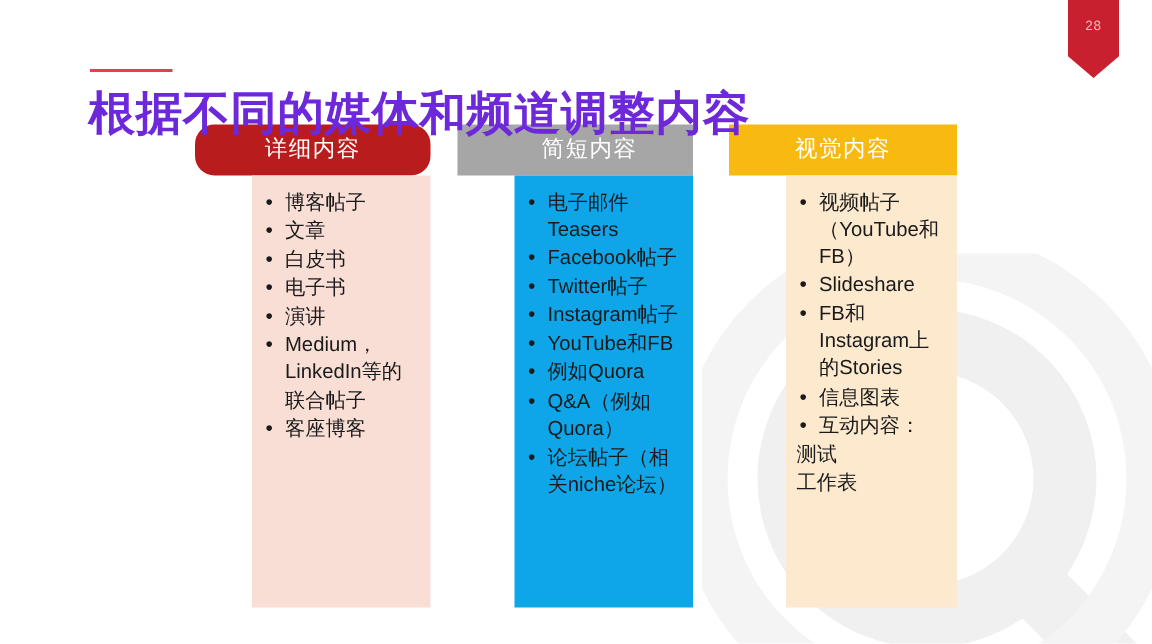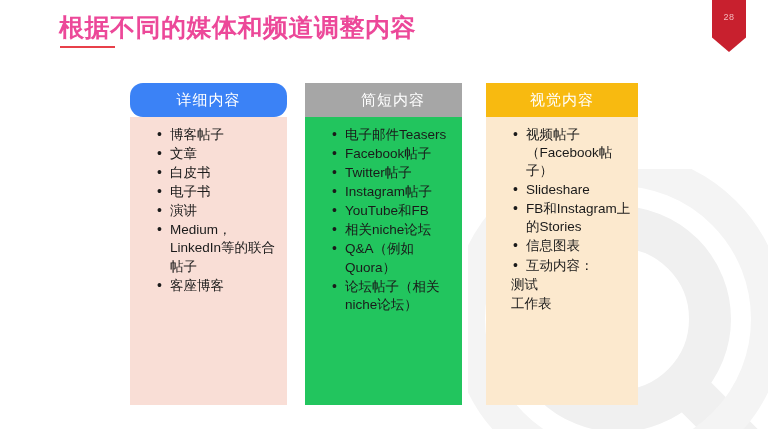--- a/index.html
+++ b/index.html
@@ -56,27 +56,28 @@
   }
 
   
   #title-wrap {
     position: absolute;
     top: 14px;
     left: 59px;
     z-index: 3;
   }
   #slide-title {
-    font-size: 25px;
+    font-size: 31px;
     font-weight: bold;
-    color: #ec4899;
+    color: #6d28d9;
     letter-spacing: 0.5px;
     line-height: 1.1;
     white-space: nowrap;
     font-family: "Liberation Sans", "DejaVu Sans", sans-serif;
+    margin-top: 45px;
   }
   #title-underline {
     position: absolute;
     left: 1px;
     top: 32px;
     width: 55px;
     height: 2px;
     background: #E8404A;
   }
 
@@ -106,23 +107,24 @@
     line-height: 34px;
     text-align: center;
     color: #FFFFFF;
     font-size: 15px;
     letter-spacing: 1px;
     font-family: "Liberation Sans", "DejaVu Sans", sans-serif;
     flex: 0 0 auto;
   }
   .col-body {
     flex: 1 1 auto;
-    padding: 9px 7px 6px 24px;
+    padding: 9px 7px 6px 6px;
     box-sizing: border-box;
     overflow: hidden;
+    margin-left: 38px;
   }
   ul.item-list {
     list-style: none;
     margin: 0;
     padding: 0;
   }
   ul.item-list li.item {
     position: relative;
     padding-left: 16px;
     margin: 0 0 1px 0;
@@ -164,53 +166,53 @@
   <div class="ribbon-num">28</div>
 </div>
 
 <div id="title-wrap">
   <div id="slide-title">根据不同的媒体和频道调整内容</div>
   <div id="title-underline"></div>
 </div>
 
 <div id="columns">
     <div class="column col-0">
-      <div class="col-header" style="background: #3b82f6; border-radius: 13px;">详细内容</div>
+      <div class="col-header" style="background: #b91c1c; border-radius: 13px;">详细内容</div>
       <div class="col-body" style="background: rgb(249, 222, 214);">
         <ul class="item-list">
           <li class="item">博客帖子</li>
           <li class="item">文章</li>
           <li class="item">白皮书</li>
           <li class="item">电子书</li>
           <li class="item">演讲</li>
           <li class="item">Medium，LinkedIn等的联合帖子</li>
           <li class="item">客座博客</li>
         </ul>
       </div>
     </div>
     <div class="column col-1">
       <div class="col-header" style="background: rgb(166, 166, 166); padding-left: 19px;">简短内容</div>
-      <div class="col-body" style="background: #22c55e;">
+      <div class="col-body" style="background: #0ea5e9;">
         <ul class="item-list">
           <li class="item">电子邮件Teasers</li>
           <li class="item">Facebook帖子</li>
           <li class="item">Twitter帖子</li>
           <li class="item">Instagram帖子</li>
           <li class="item">YouTube和FB</li>
-          <li class="item">相关niche论坛</li>
+          <li class="item">例如Quora</li>
           <li class="item">Q&amp;A（例如Quora）</li>
           <li class="item">论坛帖子（相关niche论坛）</li>
         </ul>
       </div>
     </div>
     <div class="column col-2">
       <div class="col-header" style="background: rgb(248, 186, 16); text-align: center;">视觉内容</div>
       <div class="col-body" style="background: rgb(252, 233, 206);">
         <ul class="item-list">
-          <li class="item">视频帖子（Facebook帖子）</li>
+          <li class="item">视频帖子（YouTube和FB）</li>
           <li class="item">Slideshare</li>
           <li class="item">FB和Instagram上的Stories</li>
           <li class="item">信息图表</li>
           <li class="item">互动内容：</li>
           <li class="item plain">测试</li>
           <li class="item plain">工作表</li>
         </ul>
       </div>
     </div>
   </div>

